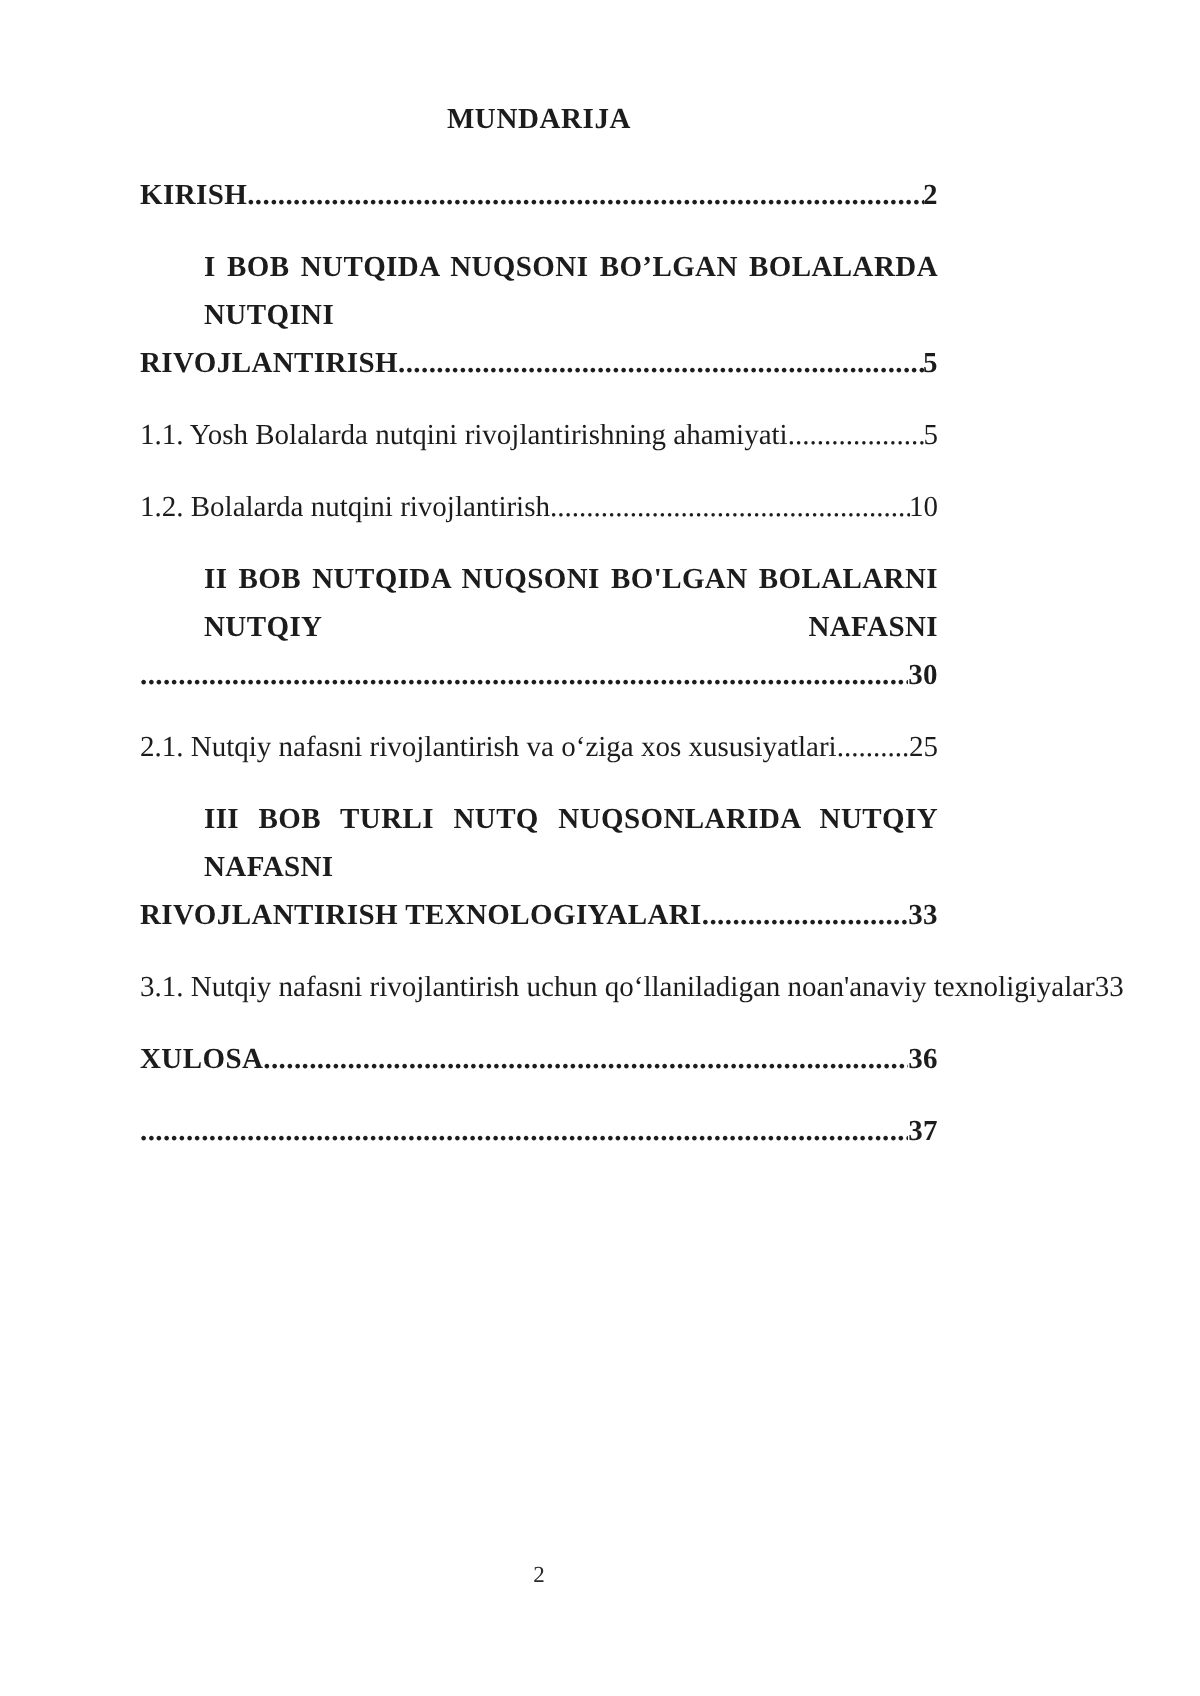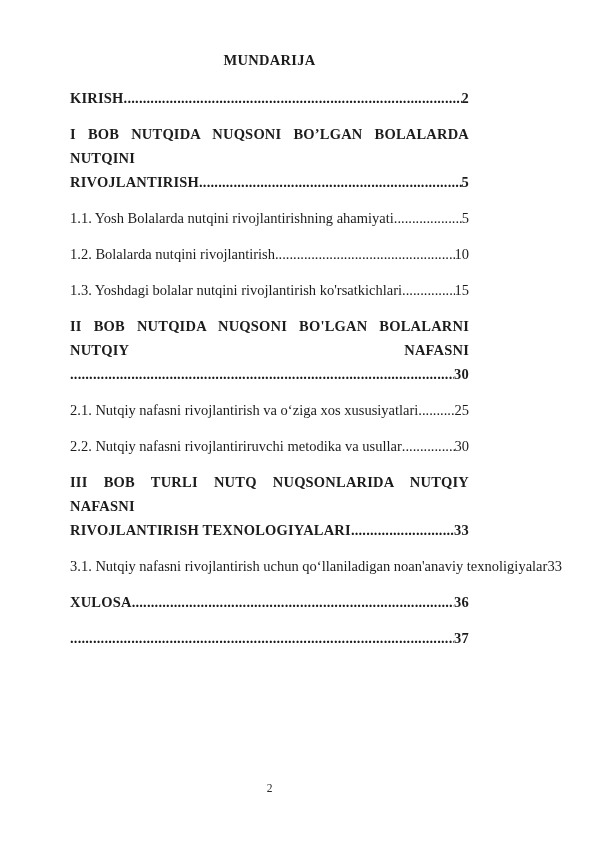--- a/index.html
+++ b/index.html
@@ -19,20 +19,21 @@
     font-weight: 700;
     line-height: 24px;
     margin: 0 0 14px 0;
     letter-spacing: 0.3px;
   }
   .entry { margin: 0 0 12px 0; line-height: 24px; }
   .entry.bold { font-weight: 700; letter-spacing: 0.2px; }
   .head {
     text-align: justify;
     text-align-last: justify;
+    margin-left: 32px;
   }
   .row { display: flex; align-items: center; }
   .row .t { white-space: nowrap; }
   .leader {
     flex: 1 1 0;
     min-width: 0;
     overflow: hidden;
     white-space: nowrap;
   }
   .leader::after {
@@ -82,51 +83,37 @@
   </div>
 
   <div class="entry">
     <div class="row">
       <span class="t">1.2. Bolalarda nutqini rivojlantirish</span>
       <span class="leader"></span>
       <span class="pg">10</span>
     </div>
   </div>
 
-  <div class="entry">
-    <div class="row">
-      <span class="t">1.3. Yoshdagi bolalar nutqini rivojlantirish ko'rsatkichlari</span>
-      <span class="leader"></span>
-      <span class="pg">15</span>
-    </div>
-  </div>
 
   <div class="entry bold">
     <div class="head">II BOB NUTQIDA NUQSONI BO'LGAN BOLALARNI NUTQIY NAFASNI</div>
     <div class="row">
       <span class="leader"></span>
       <span class="pg">30</span>
     </div>
   </div>
 
   <div class="entry">
     <div class="row">
       <span class="t">2.1. Nutqiy nafasni rivojlantirish va oʻziga xos xususiyatlari</span>
       <span class="leader"></span>
       <span class="pg">25</span>
     </div>
   </div>
 
-  <div class="entry">
-    <div class="row">
-      <span class="t">2.2. Nutqiy nafasni rivojlantiriruvchi metodika va usullar</span>
-      <span class="leader"></span>
-      <span class="pg">30</span>
-    </div>
-  </div>
 
   <div class="entry bold">
     <div class="head">III BOB TURLI NUTQ NUQSONLARIDA NUTQIY NAFASNI</div>
     <div class="row">
       <span class="t">RIVOJLANTIRISH TEXNOLOGIYALARI</span>
       <span class="leader"></span>
       <span class="pg">33</span>
     </div>
   </div>
 

